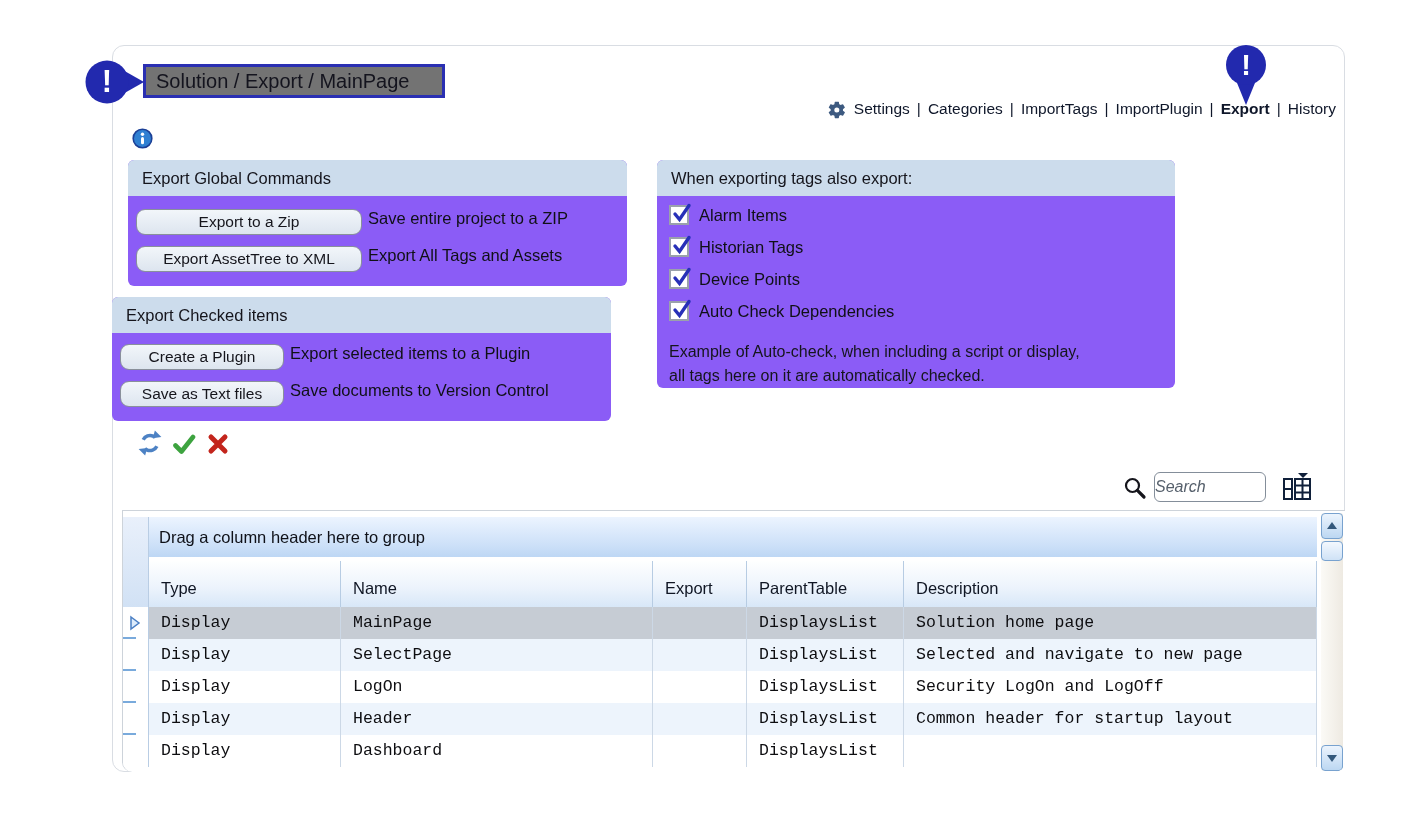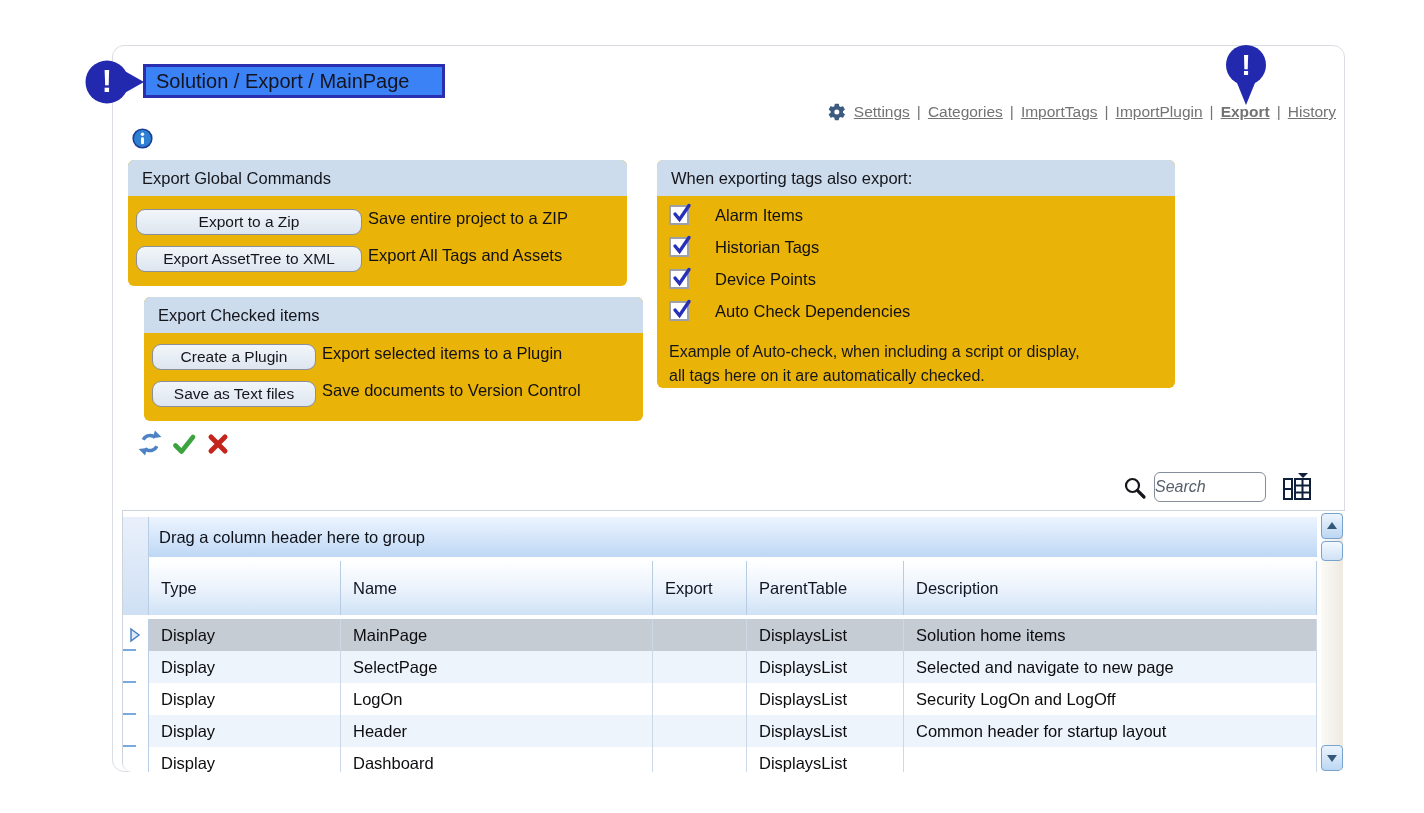--- a/index.html
+++ b/index.html
@@ -5,48 +5,48 @@
   html,body{margin:0;padding:0;background:#ffffff;}
   body{font-family:"Liberation Sans", sans-serif;}
   #screen{position:relative;width:1424px;height:813px;background:#fff;overflow:hidden;}
 
   
   .card{position:absolute;left:112px;top:45px;width:1233px;height:727px;background:#fff;
         border:1px solid #d9dde3;border-radius:12px;box-sizing:border-box;}
 
   
   .breadcrumb{position:absolute;left:143px;top:64px;width:302px;height:34px;box-sizing:border-box;
-        border:3px solid #2a2fb2;background:#3b82f6;font-size:20px;color:#14141e;
+        border:3px solid #2a2fb2;background:#737373;font-size:20px;color:#14141e;
         line-height:28px;padding-left:10px;white-space:nowrap;}
 
   
   .balloon{position:absolute;}
 
   
-  .tabs{position:absolute;top:100px;right:88px;height:24px;display:flex;align-items:center;
-        font-size:15.5px;color:#737373;white-space:nowrap;text-decoration:underline;}
+  .tabs{position:absolute;top:100px;right:88px;height:24px;display:flex;align-items:flex-start;
+        font-size:15.5px;color:#0f172a;white-space:nowrap;}
   .tabs .gear{margin-right:7px;display:block;}
   .tab{cursor:pointer;}
   .tab.active{font-weight:bold;}
   .sep{margin:0 7px;}
 
   .info-icon{position:absolute;left:132px;top:128px;cursor:pointer;}
 
   
-  .panel{position:absolute;background:#eab308;border-radius:6px;}
+  .panel{position:absolute;background:#8b5cf6;border-radius:6px;}
   .panel-header{height:36px;background:#ccdcec;border-radius:6px 6px 0 0;font-size:16.5px;
         line-height:37px;padding-left:14px;color:#15151c;}
   .btn-row{position:absolute;left:8px;height:26px;display:flex;align-items:flex-start;white-space:nowrap;}
   .cmd-btn{height:26px;box-sizing:border-box;border:1px solid #89909b;border-radius:9px;
         background:linear-gradient(#f2f6fa,#dde5ef);font-size:15.5px;color:#15151c;
         text-align:center;line-height:24px;cursor:pointer;flex:0 0 auto;}
   .btn-desc{font-size:16.5px;color:#101016;margin-left:6px;}
 
   
-  .chk-row{position:absolute;left:12px;height:22px;display:flex;align-items:center;cursor:pointer;gap:16px;}
+  .chk-row{position:absolute;left:12px;height:22px;display:flex;align-items:center;cursor:pointer;}
   .chk-box{width:20px;height:20px;box-sizing:border-box;border:2px solid #9aa1ab;background:#fff;position:relative;}
   .chk-box svg{position:absolute;left:0px;top:-4px;overflow:visible;}
   .chk-label{margin-left:10px;font-size:16.5px;color:#101016;white-space:nowrap;}
   .note{position:absolute;left:12px;top:180px;font-size:16px;line-height:24px;color:#15151c;white-space:nowrap;}
 
   .action-icon{position:absolute;cursor:pointer;}
 
   
   .search-icon{position:absolute;left:1123px;top:476px;}
   .search-input{position:absolute;left:1154px;top:472px;width:112px;height:30px;box-sizing:border-box;
@@ -63,21 +63,21 @@
         background:linear-gradient(180deg,#e9f0fb,#cfe0f4);border-right:1px solid #b9cde4;box-sizing:border-box;}
   .group-band{position:absolute;left:26px;top:6px;width:1168px;height:52px;box-sizing:border-box;
         background:linear-gradient(180deg,#ecf4ff 0%,#cce0f8 55%,#aecdf0 100%);
         font-size:16.5px;line-height:40px;padding-left:10px;color:#0f1118;}
   .band-gap{position:absolute;left:26px;top:46px;width:1168px;height:4px;background:#fff;}
   .header-row{position:absolute;left:26px;top:50px;width:1168px;height:54px;display:flex;}
   .hcell{box-sizing:border-box;border-right:1px solid #b7cce3;
         background:linear-gradient(180deg,#feffff 0%,#ecf3fc 50%,#cfe2f6 100%);
         font-size:16.5px;line-height:54px;padding-left:12px;color:#101624;cursor:pointer;white-space:nowrap;overflow:hidden;}
   .w-type{width:192px}.w-name{width:312px}.w-export{width:94px}.w-parent{width:157px}.w-desc{width:413px}
-  .rows{position:absolute;left:0;top:108px;width:1194px;}
+  .rows{position:absolute;left:0;top:96px;width:1194px;font-family:Liberation Mono, monospace;}
   .grow{display:flex;height:32px;cursor:pointer;}
   .gcell{box-sizing:border-box;padding-left:12px;line-height:32px;font-size:16.5px;color:#0d0d10;
         border-right:1px solid #ccd8e6;overflow:hidden;white-space:nowrap;}
   .gutter-cell{width:26px;box-sizing:border-box;background:#fff;border-right:1px solid #b9cde4;position:relative;}
   .dash{position:absolute;left:0;bottom:0;width:13px;height:2px;background:#79aadc;}
   .row-arrow{position:absolute;left:6px;top:8px;}
   .grow.selected .gcell{background:#c6ccd4;}
   .grow.tint .gcell{background:#edf4fc;}
   .grow.plain .gcell{background:#ffffff;}
 
@@ -144,21 +144,21 @@
     <div class="btn-row" style="top:49px">
       <div class="cmd-btn" style="width:226px">Export to a Zip</div>
       <span class="btn-desc">Save entire project to a ZIP</span>
     </div>
     <div class="btn-row" style="top:86px">
       <div class="cmd-btn" style="width:226px">Export AssetTree to XML</div>
       <span class="btn-desc">Export All Tags and Assets</span>
     </div>
   </div>
 
-  <div class="panel" style="left:144px;top:297px;width:499px;height:124px">
+  <div class="panel" style="left:112px;top:297px;width:499px;height:124px">
     <div class="panel-header">Export Checked items</div>
     <div class="btn-row" style="top:47px">
       <div class="cmd-btn" style="width:164px">Create a Plugin</div>
       <span class="btn-desc">Export selected items to a Plugin</span>
     </div>
     <div class="btn-row" style="top:84px">
       <div class="cmd-btn" style="width:164px">Save as Text files</div>
       <span class="btn-desc">Save documents to Version Control</span>
     </div>
   </div>
@@ -251,21 +251,21 @@
         <div class="gutter-cell">
           <svg class="row-arrow" width="12" height="16" viewBox="0 0 12 16">
             <polygon points="2,2 10,8 2,14" fill="#dcebfb" stroke="#4a7fc4" stroke-width="1.5"></polygon>
           </svg>
           <span class="dash"></span>
         </div>
         <div class="gcell w-type">Display</div>
         <div class="gcell w-name">MainPage</div>
         <div class="gcell w-export"></div>
         <div class="gcell w-parent">DisplaysList</div>
-        <div class="gcell w-desc">Solution home items</div>
+        <div class="gcell w-desc">Solution home page</div>
       </div>
 
       <div class="grow tint">
         <div class="gutter-cell">
             <span class="dash"></span>
           </div>
         <div class="gcell w-type">Display</div>
         <div class="gcell w-name">SelectPage</div>
         <div class="gcell w-export"></div>
         <div class="gcell w-parent">DisplaysList</div>

